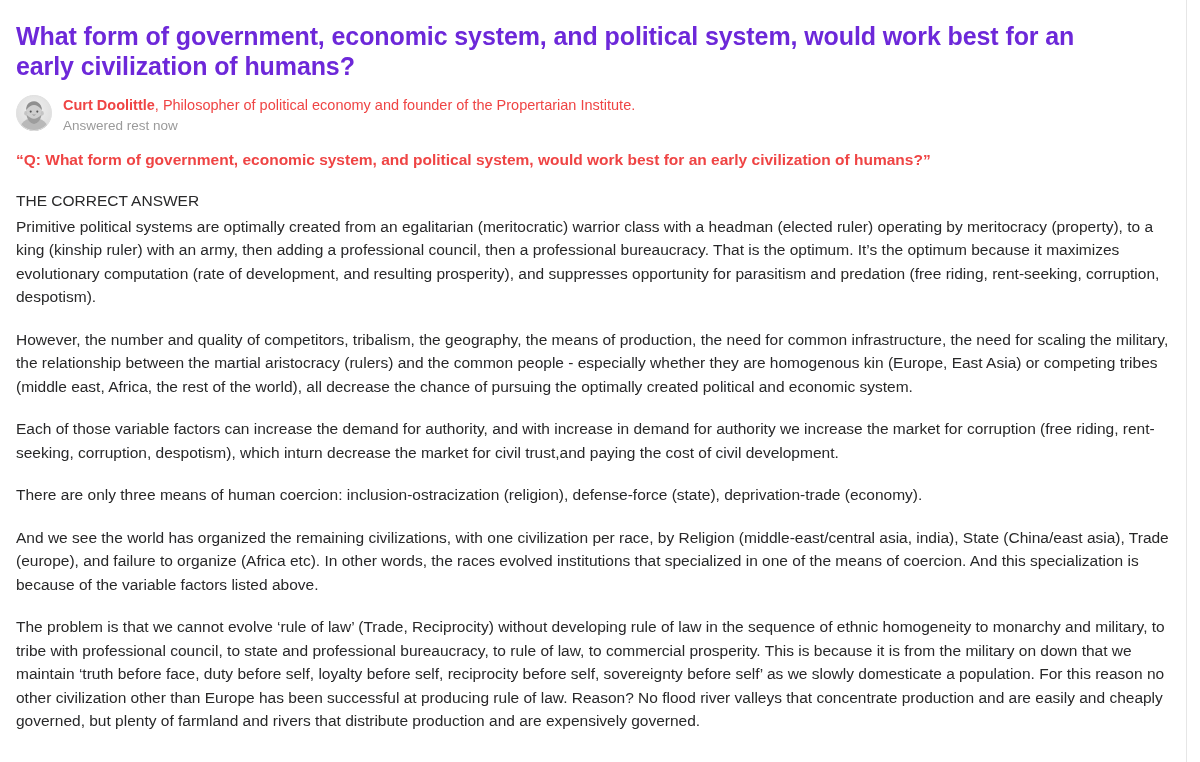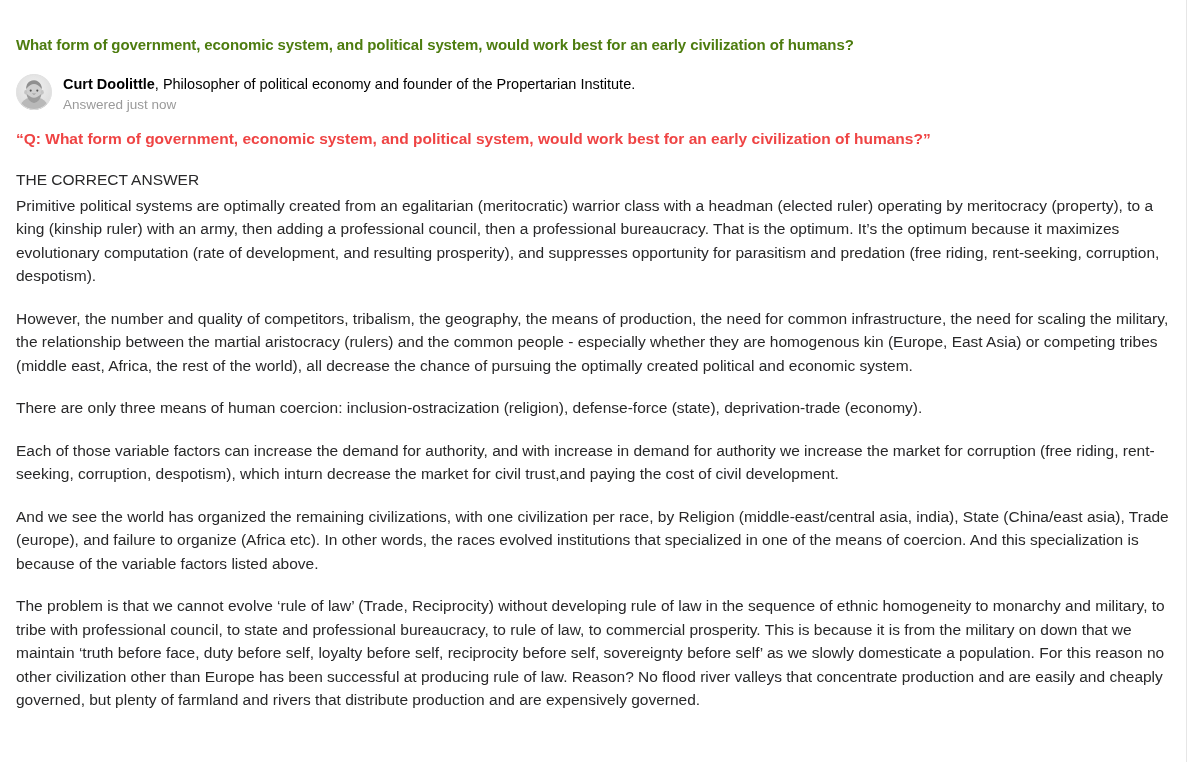--- a/index.html
+++ b/index.html
@@ -28,26 +28,26 @@
     width: 1px;
     height: 762px;
     background: #e6e6e6;
   }
   .content {
     box-sizing: border-box;
     width: 1186px;
     padding: 18px 16px 0 16px;
   }
   .question-title {
-    font-size: 15px;
+    font-size: 25px;
     line-height: 30px;
     font-weight: bold;
-    color: #4d7c0f;
+    color: #6d28d9;
     letter-spacing: -0.1px;
-    margin: 12px 0 14px 0;
+    margin: 3px 0 14px 0;
     max-width: 1112px;
   }
   .byline {
     display: flex;
     align-items: flex-start;
     margin: 0 0 14px 0;
   }
   .avatar {
     flex: 0 0 auto;
     width: 36px;
@@ -58,21 +58,21 @@
     background: #efefef;
   }
   .avatar svg { display: block; }
   .byline-text {
     padding-top: 1px;
     min-width: 0;
   }
   .byline-line1 {
     font-size: 14.5px;
     line-height: 19px;
-    color: #000000;
+    color: #ef4444;
   }
   .author-name { font-weight: bold; }
   .author-credential { font-weight: normal; }
   .byline-line2 {
     font-size: 13.5px;
     line-height: 18px;
     color: #9a9a9a;
     margin-top: 2px;
   }
   .quote-line {
@@ -125,29 +125,29 @@
             <circle cx="21.3" cy="16.6" r="1.05" fill="#555555"></circle>
             <path d="M16.6 19.6 Q18 21 19.4 19.6" stroke="#8a8a8a" stroke-width="0.8" fill="none"></path>
             <ellipse cx="9.7" cy="18.2" rx="1.5" ry="2.2" fill="#c4c4c4"></ellipse>
             <ellipse cx="26.3" cy="18.2" rx="1.5" ry="2.2" fill="#c4c4c4"></ellipse>
           </g>
           <circle cx="18" cy="18" r="17.5" fill="none" stroke="#e2e2e2" stroke-width="1"></circle>
         </svg>
       </div>
       <div class="byline-text">
         <div class="byline-line1"><span class="author-name">Curt Doolittle</span><span class="author-credential">, Philosopher of political economy and founder of the Propertarian Institute.</span></div>
-        <div class="byline-line2">Answered just now</div>
+        <div class="byline-line2">Answered rest now</div>
       </div>
     </div>
 
     <p class="quote-line">“Q: What form of government, economic system, and political system, would work best for an early civilization of humans?”</p>
 
     <p class="para kicker">THE CORRECT ANSWER</p>
 
     <p class="para">Primitive political systems are optimally created from an egalitarian (meritocratic) warrior class with a headman (elected ruler) operating by meritocracy (property), to a king (kinship ruler) with an army, then adding a professional council, then a professional bureaucracy. That is the optimum. It’s the optimum because it maximizes evolutionary computation (rate of development, and resulting prosperity), and suppresses opportunity for parasitism and predation (free riding, rent-seeking, corruption, despotism).</p>
     <p class="para">However, the number and quality of competitors, tribalism, the geography, the means of production, the need for common infrastructure, the need for scaling the military, the relationship between the martial aristocracy (rulers) and the common people - especially whether they are homogenous kin (Europe, East Asia) or competing tribes (middle east, Africa, the rest of the world), all decrease the chance of pursuing the optimally created political and economic system.</p>
+    <p class="para">Each of those variable factors can increase the demand for authority, and with increase in demand for authority we increase the market for corruption (free riding, rent-seeking, corruption, despotism), which inturn decrease the market for civil trust,and paying the cost of civil development.</p>
     <p class="para">There are only three means of human coercion: inclusion-ostracization (religion), defense-force (state), deprivation-trade (economy).</p>
-    <p class="para">Each of those variable factors can increase the demand for authority, and with increase in demand for authority we increase the market for corruption (free riding, rent-seeking, corruption, despotism), which inturn decrease the market for civil trust,and paying the cost of civil development.</p>
     <p class="para">And we see the world has organized the remaining civilizations, with one civilization per race, by Religion (middle-east/central asia, india), State (China/east asia), Trade (europe), and failure to organize (Africa etc). In other words, the races evolved institutions that specialized in one of the means of coercion. And this specialization is because of the variable factors listed above.</p>
     <p class="para">The problem is that we cannot evolve ‘rule of law’ (Trade, Reciprocity) without developing rule of law in the sequence of ethnic homogeneity to monarchy and military, to tribe with professional council, to state and professional bureaucracy, to rule of law, to commercial prosperity. This is because it is from the military on down that we maintain ‘truth before face, duty before self, loyalty before self, reciprocity before self, sovereignty before self’ as we slowly domesticate a population. For this reason no other civilization other than Europe has been successful at producing rule of law. Reason? No flood river valleys that concentrate production and are easily and cheaply governed, but plenty of farmland and rivers that distribute production and are expensively governed.</p>
 
   </div>
 </div>
 
 </body></html>

